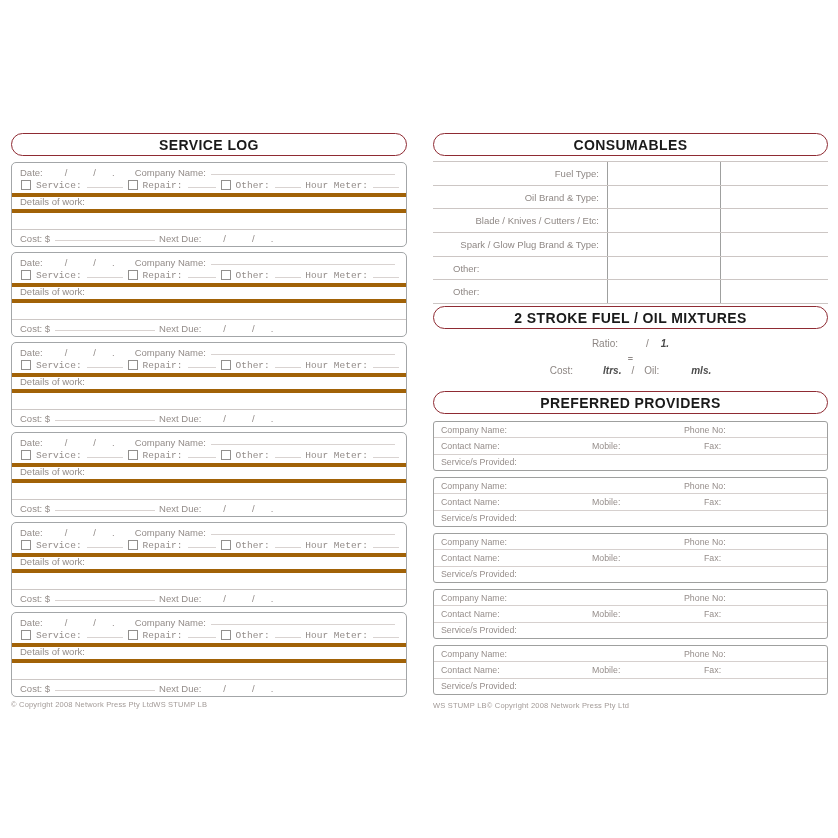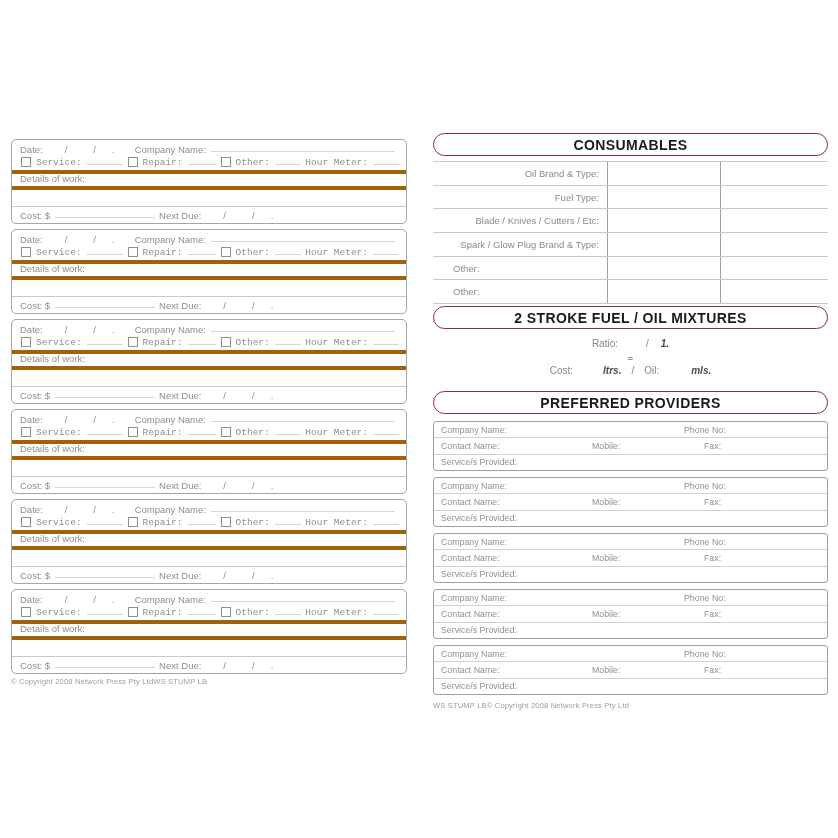--- a/index.html
+++ b/index.html
@@ -107,20 +107,23 @@
   }
   .prow:last-child { border-bottom: none; }
   .pos-phone  { position: absolute; left: 250px; }
   .pos-mobile { position: absolute; left: 158px; }
   .pos-fax    { position: absolute; left: 270px; }
 </style>
 </head>
 <body>
 
 <section class="page left-page">
+  <div class="capsule">
+    <span class="ttl">SERVICE LOG</span>
+  </div>
   <div class="sblocks" id="service-blocks">
   <div class="sblock">
     <div class="srow r1">
       <span>Date:</span>
       <span class="s1">/</span>
       <span class="s2">/</span>
       <span class="s3">.</span>
       <span class="cn">Company Name:</span>
       <span class="wline grow"></span>
     </div>
@@ -337,26 +340,26 @@
   </div>
 </section>
 
 <section class="page right-page">
   <div class="capsule">
     <span class="ttl">CONSUMABLES</span>
   </div>
 
   <div class="ctable">
     <div class="crow">
+      <div class="lblcell">Fuel Type:</div>
+      <div class="vcell"></div>
+      <div class="vcell"></div>
+    </div>
+    <div class="crow">
       <div class="lblcell">Oil Brand &amp; Type:</div>
-      <div class="vcell"></div>
-      <div class="vcell"></div>
-    </div>
-    <div class="crow">
-      <div class="lblcell">Fuel Type:</div>
       <div class="vcell"></div>
       <div class="vcell"></div>
     </div>
     <div class="crow">
       <div class="lblcell">Blade / Knives / Cutters / Etc:</div>
       <div class="vcell"></div>
       <div class="vcell"></div>
     </div>
     <div class="crow">
       <div class="lblcell">Spark / Glow Plug Brand &amp; Type:</div>

